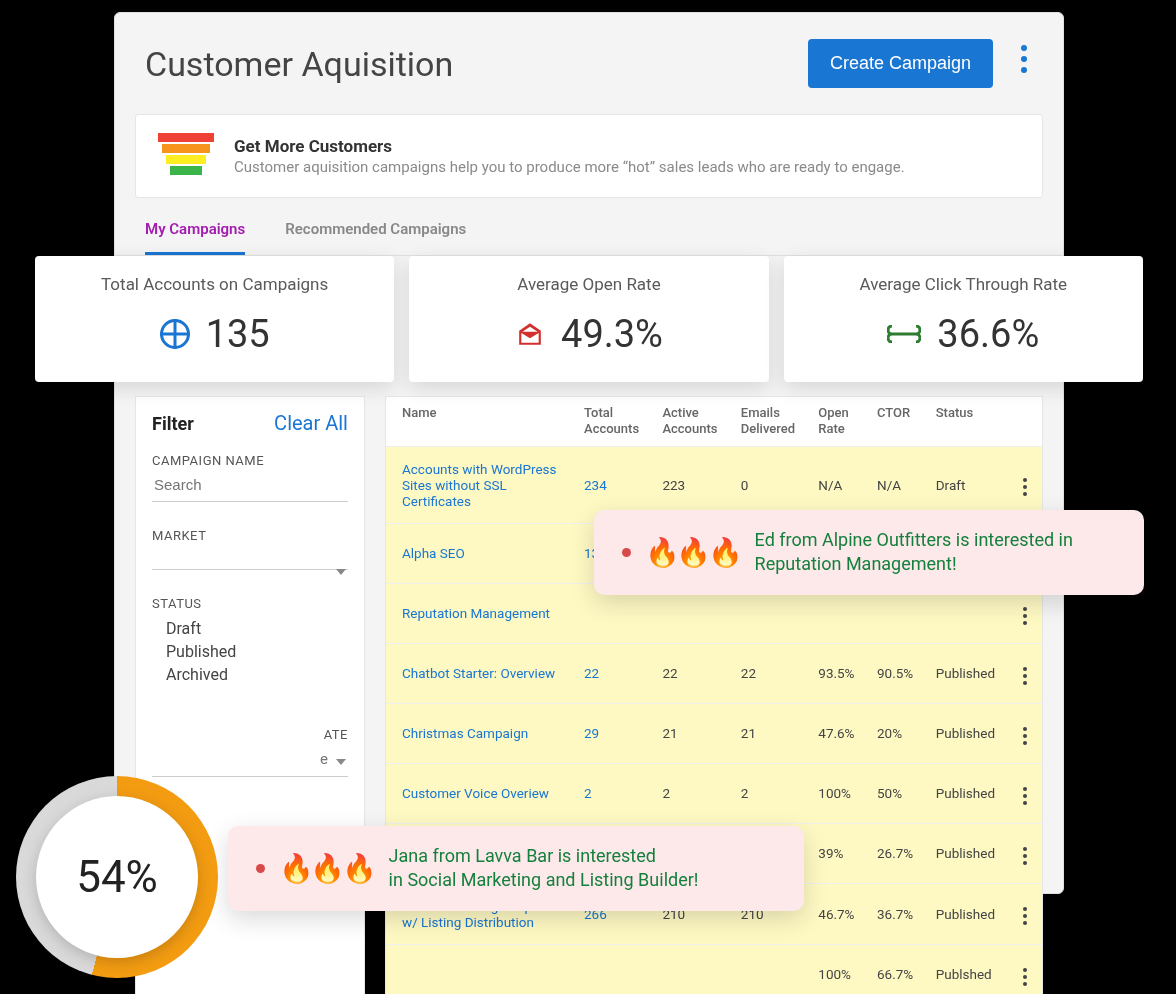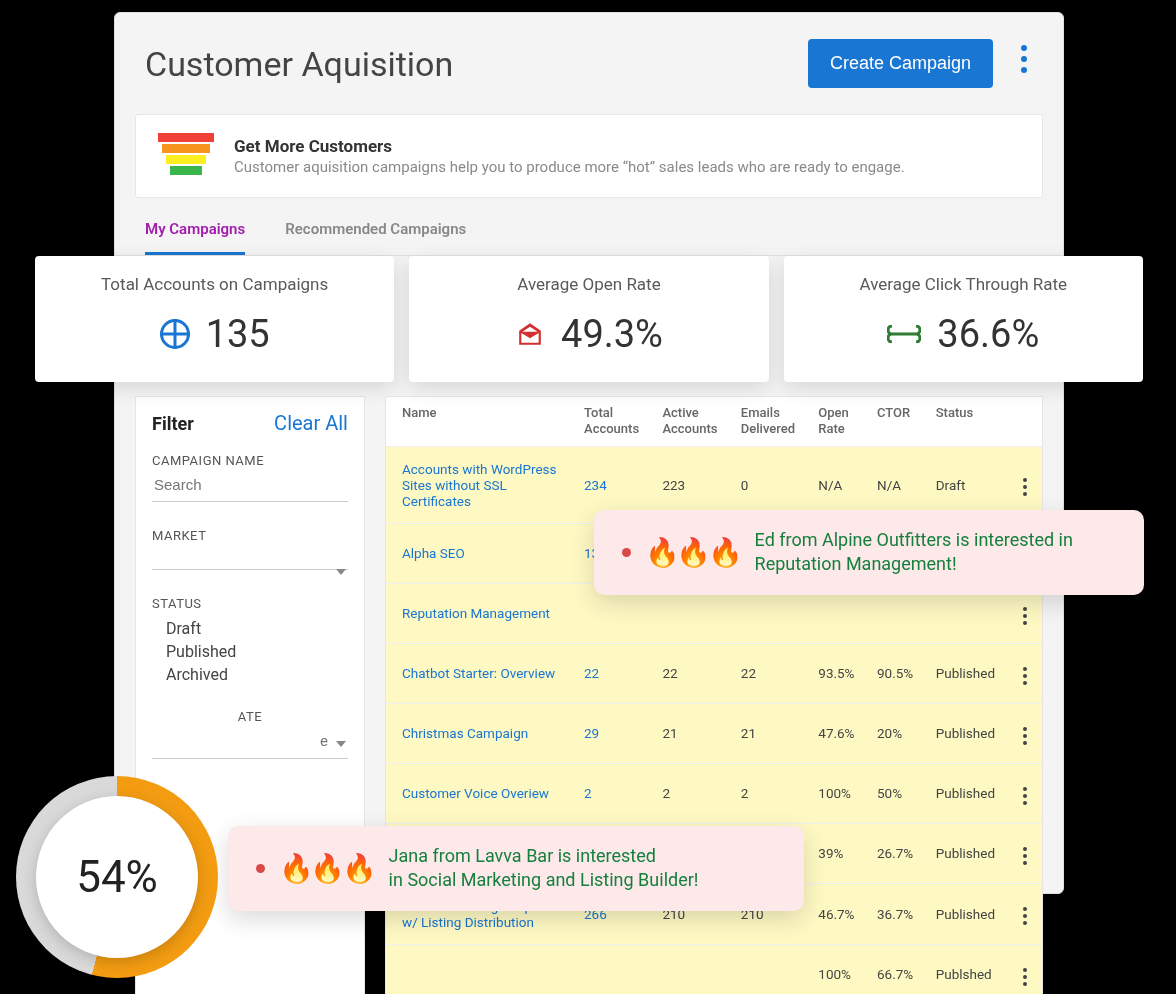--- a/index.html
+++ b/index.html
@@ -115,21 +115,21 @@
       <div class="filter-label">CAMPAIGN NAME</div>
       <input class="filter-input" placeholder="Search" style="">
       <div class="filter-label" style="margin-top:26px;">MARKET</div>
       <div class="divider dropdown-caret" style="margin-top:26px;"></div>
       <div class="filter-label" style="margin-top:26px;">STATUS</div>
       <div class="status-list">
         <div>Draft</div>
         <div>Published</div>
         <div>Archived</div>
       </div>
-      <div class="filter-label" style="margin-top:22px; text-align:center;">ATE</div>
+      <div class="filter-label" style="margin-top:40px; text-align:right;">ATE</div>
       <div class="filter-input dropdown-caret" style="text-align:right; padding-right:20px;">e</div>
     </div>
 
     <div class="table-wrap">
       <table>
         <thead>
           <tr>
             <th style="width:180px;">Name</th>
             <th style="width:72px;">Total Accounts</th>
             <th style="width:72px;">Active Accounts</th>

